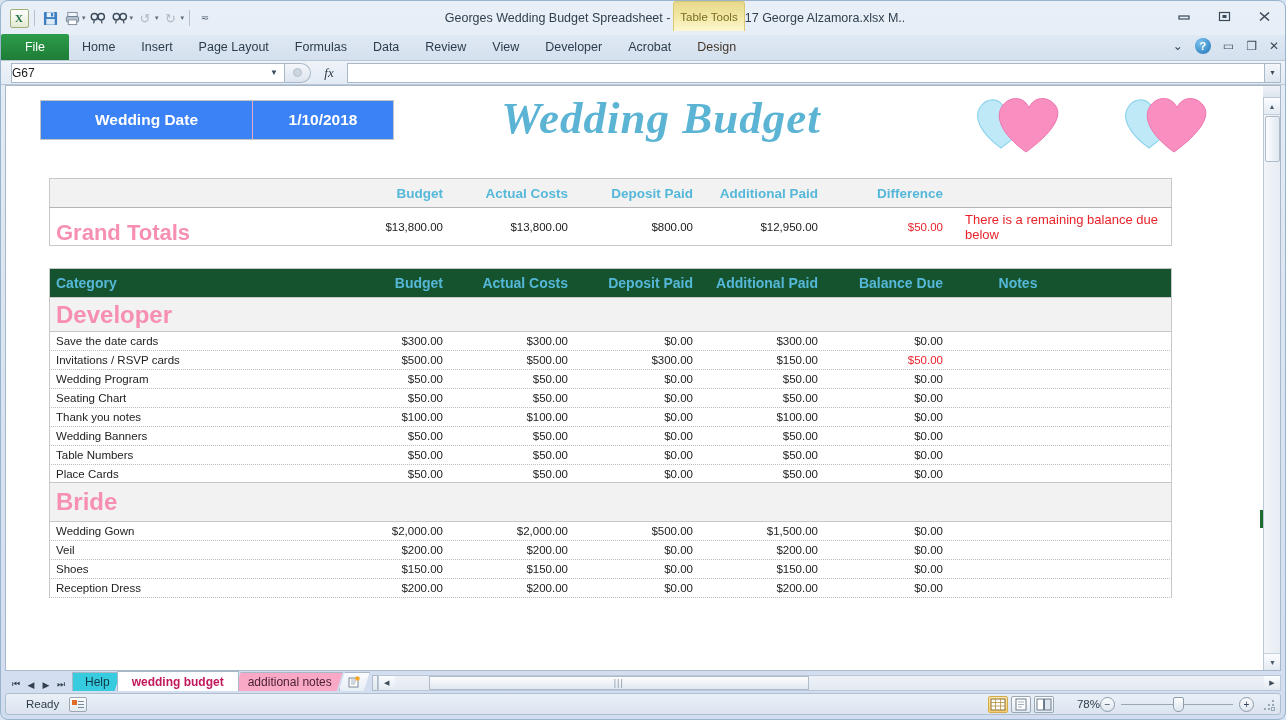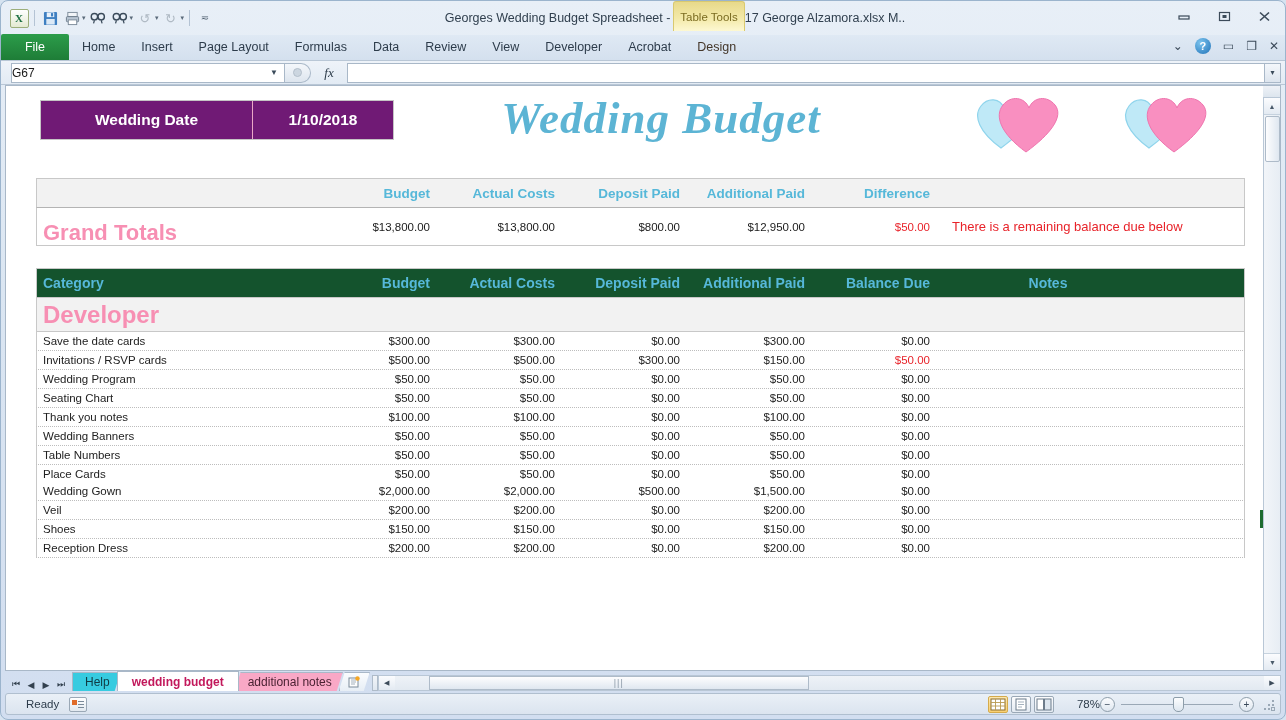--- a/index.html
+++ b/index.html
@@ -114,21 +114,21 @@
     background: #fff; border: 1px solid #a9b8c8;
     overflow: hidden;
   }
   .sheet {
     position: absolute; left: 0; top: 0; right: 17px; bottom: 0;
     background: #fff; padding: 0; overflow: hidden;
   }
   .datebox {
     position: absolute; left: 34px; top: 100px;
     display: flex; width: 354px; height: 40px;
-    background: #701a75; border: 1px solid #c5c5c5;
+    background: #3b82f6; border: 1px solid #c5c5c5;
   }
   .datebox .lbl {
     flex: 1; display:flex; align-items:center; justify-content:center;
     color: #fff; font-weight: bold; font-size: 15.5px;
     border-right: 1px solid #eaa7c6;
   }
   .datebox .val {
     width: 140px; display:flex; align-items:center; justify-content:center;
     color: #fff; font-weight: bold; font-size: 15.5px;
   }
@@ -136,21 +136,21 @@
     position: absolute; left: 455px; top: 92px; width: 400px;
     text-align:center;
     font-family: "Liberation Serif", serif;
     font-style: italic; font-weight: bold;
     font-size: 45px; color: #5cb4d4; letter-spacing: 1px;
   }
   .hearts { position: absolute; left: 965px; top: 92px; display: flex; gap: 52px; }
   .heartpair { position: relative; width: 96px; height: 62px; }
 
   
-  .tbl { position: absolute; left: 30px; width: 1209px; }
+  .tbl { position: absolute; left: 43px; width: 1123px; }
   .row { display: flex; align-items: center; }
 
   .hdr-row {
     height: 30px; background: #f2f2f2;
     border: 1px solid #c8c8c8; border-bottom: 1px solid #b4b4b4;
   }
   .hdr-row .c { color: #56b8d9; font-weight: bold; font-size: 13.5px; }
 
   .grand-row {
     height: 38px; background: #fff;
@@ -564,20 +564,23 @@
           <div class="c c-num">$1,250.00</div>
           <div class="c c-num2">$1,250.00</div>
           <div class="c c-num2">$300.00</div>
           <div class="c c-num2">$900.00</div>
           <div class="c c-num2 red">$50.00</div>
           <div class="c c-notes"></div>
         </div>
       </div>
 
       <div class="tbl" style="top:396px;">
+        <div class="row section-row" style="height:40px; border-top:1px solid #c8c8c8;">
+          <div class="section-title">Bride</div>
+        </div>
         <div class="row item-row">
           <div class="c c-name">Wedding Gown</div>
           <div class="c c-num">$2,000.00</div>
           <div class="c c-num2">$2,000.00</div>
           <div class="c c-num2">$500.00</div>
           <div class="c c-num2">$1,500.00</div>
           <div class="c c-num2">$0.00</div>
           <div class="c c-notes"></div>
         </div>
         <div class="row item-row">

